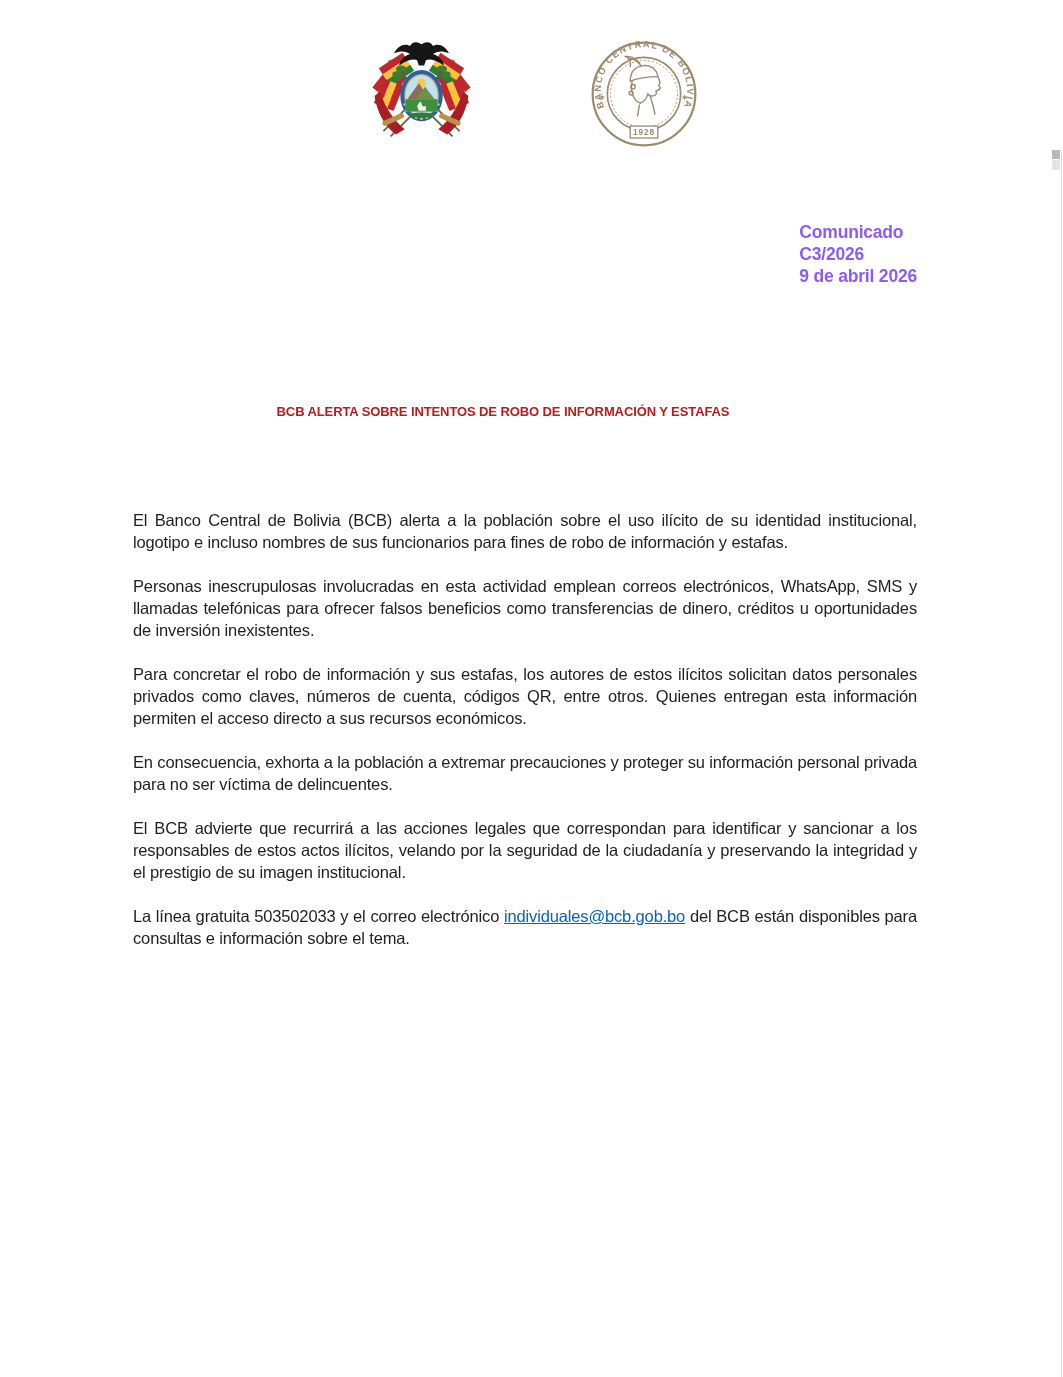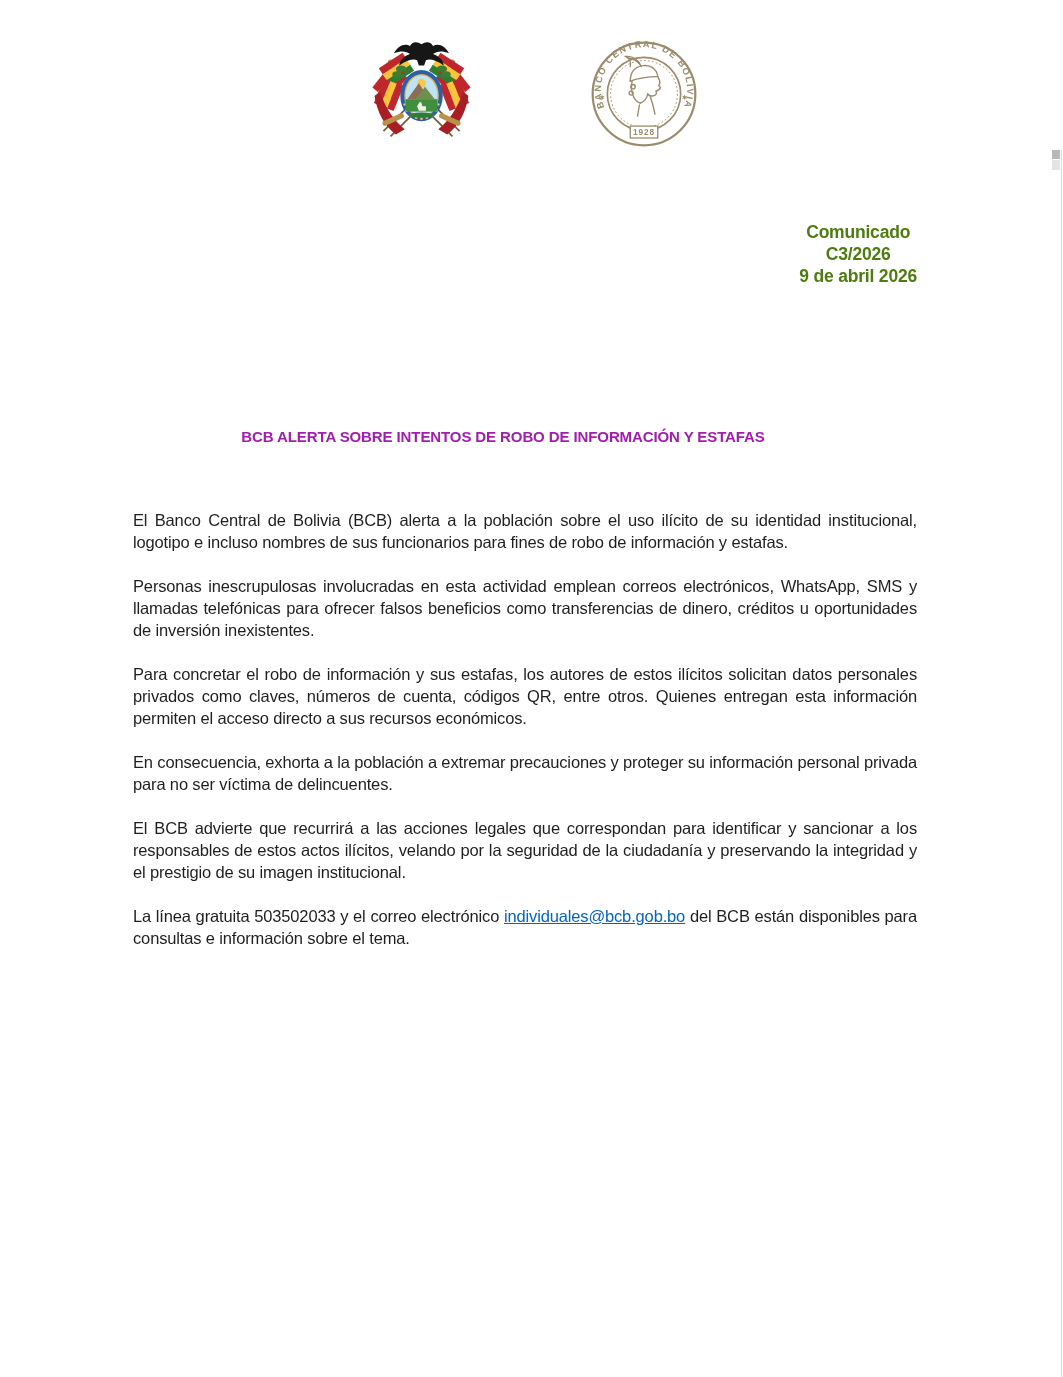--- a/index.html
+++ b/index.html
@@ -23,42 +23,41 @@
     justify-content:center;
     align-items:flex-start;
     gap:110px;
   }
   .logo { display:block; }
   
   .meta-block {
     position:absolute;
     top:221px;
     right:146px;
-    text-align:center;
+    text-align:left;
     font-weight:bold;
     font-size:17.5px;
     line-height:22px;
     letter-spacing:-0.2px;
-    color:#4d7c0f;
+    color:#8b5cf6;
   }
   
   .doc-title {
     position:absolute;
     top:404px;
     left:133px;
     width:784px;
     box-sizing:border-box;
     padding-right:44px;
     text-align:center;
     font-weight:bold;
-    font-size:15px;
+    font-size:13px;
     letter-spacing:-0.1px;
-    color:#a21caf;
+    color:#b91c1c;
     white-space:nowrap;
-    margin-top:24px;
   }
   
   .body-text {
     position:absolute;
     top:478px;
     left:133px;
     width:784px;
     font-size:16.5px;
     line-height:22px;
     letter-spacing:-0.15px;

